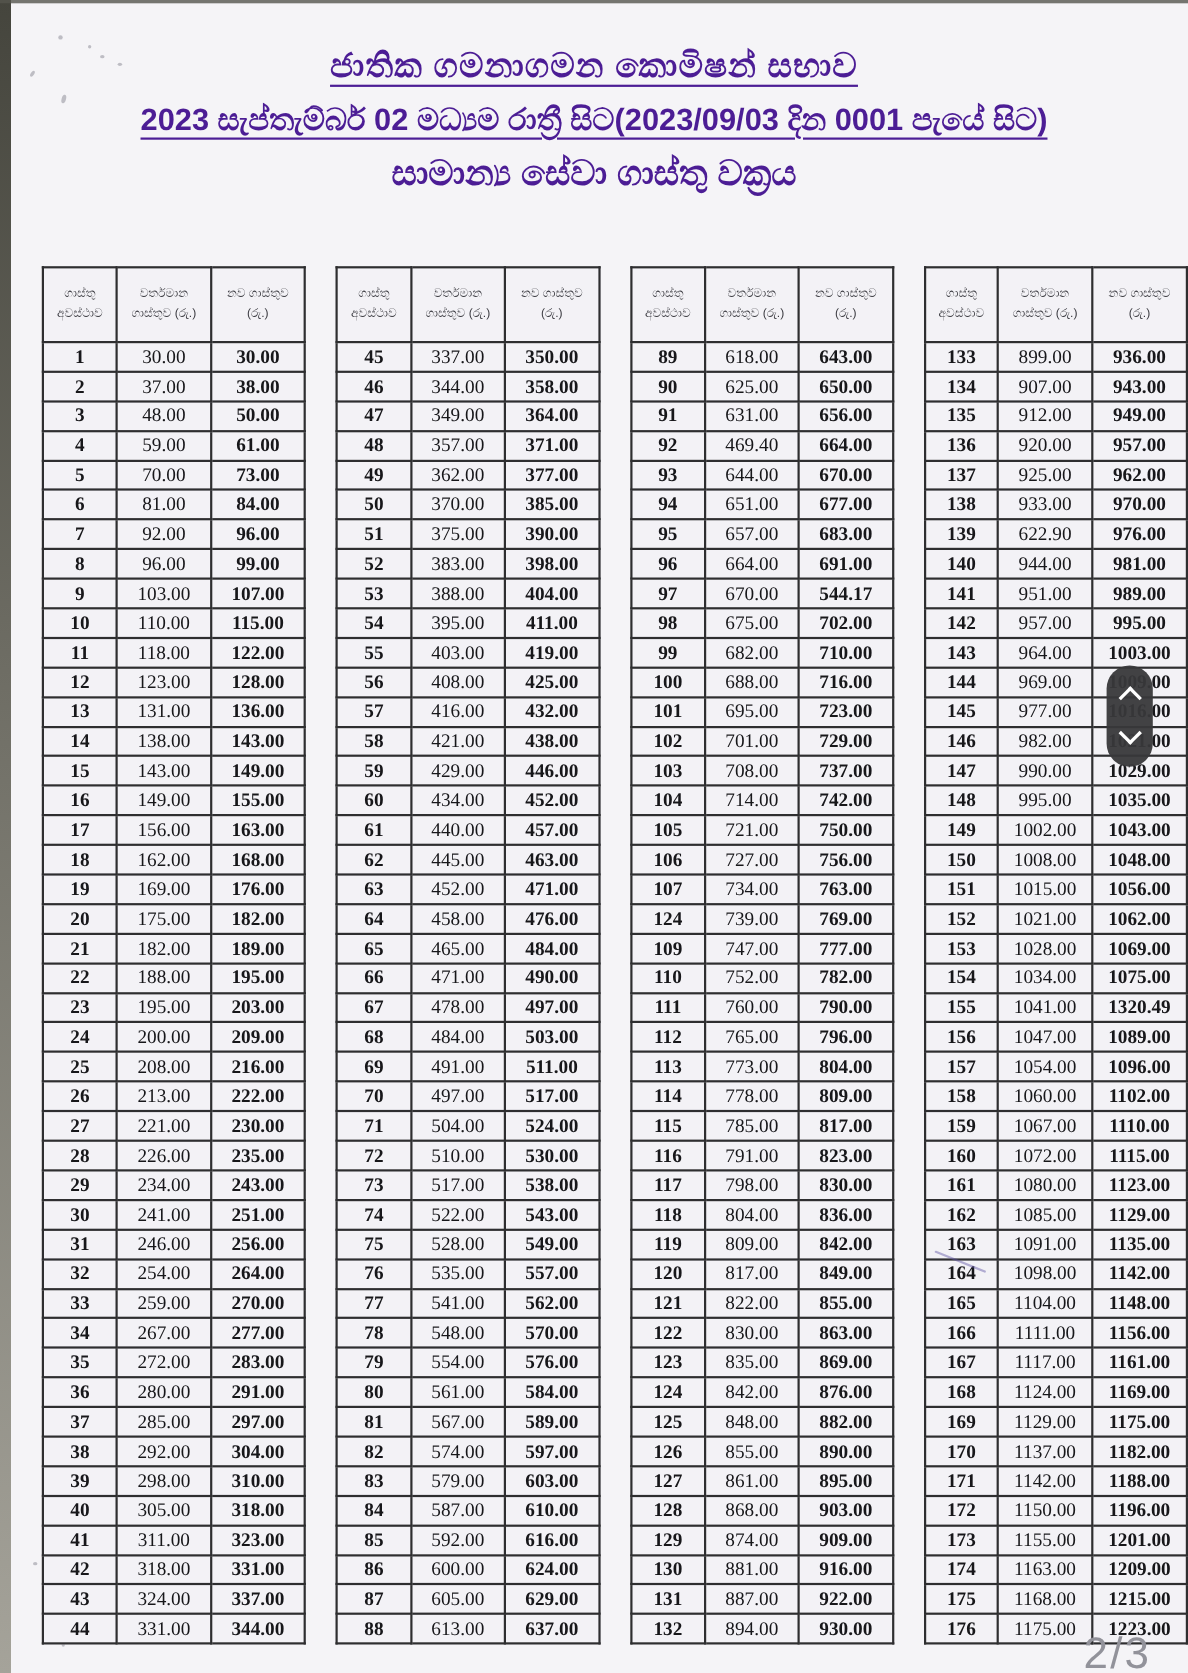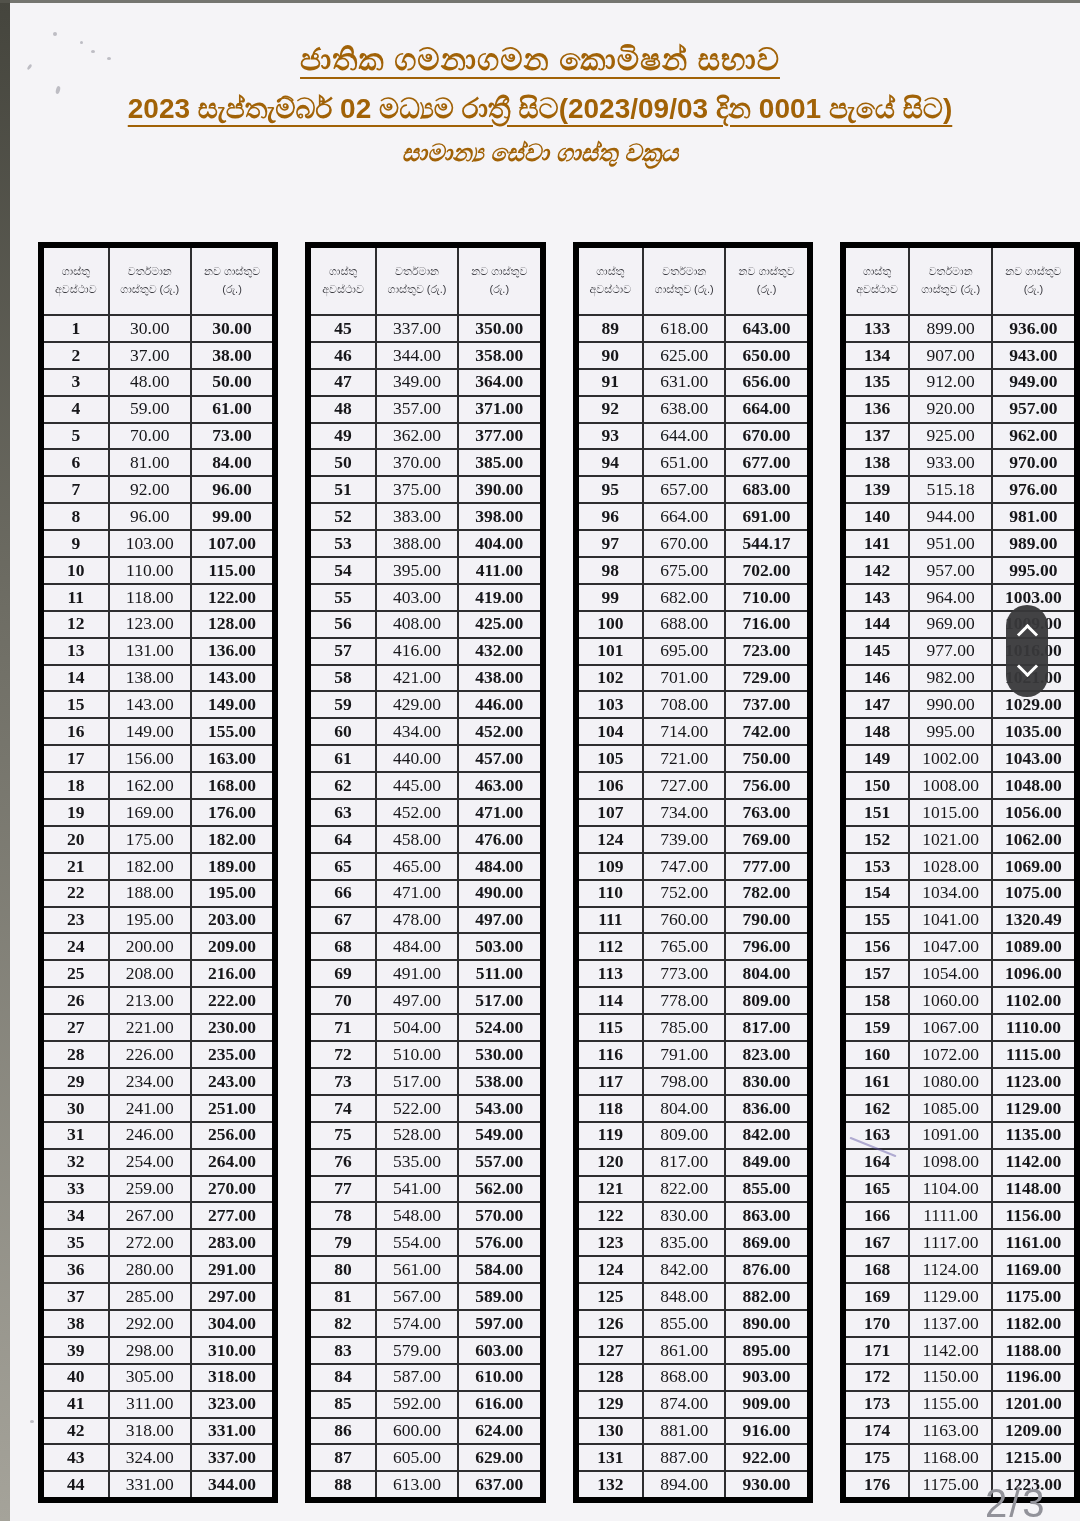--- a/index.html
+++ b/index.html
@@ -12,36 +12,36 @@
   .edge-left {
     position:absolute; left:0; top:0; width:10px; height:1521px;
     background:linear-gradient(#45453d, #6e6d64 40%, #a5a39a);
   }
   .edge-top {
     position:absolute; left:0; top:0; width:1080px; height:3px;
     background:#55554d; opacity:.8;
   }
   .titles {
     position:absolute; left:0; top:42px; width:1080px;
-    text-align:center; color:#a16207;
+    text-align:center; color:#4c1d95;
     font-family:"Liberation Sans", sans-serif;
   }
   .t-line { font-weight:bold; text-decoration:underline; text-underline-offset:7px; text-decoration-thickness:2px; }
   .t1 { font-size:31px; letter-spacing:1px; }
   .t2 { font-size:26px; margin-top:19px; }
   .t3 { font-size:28px; margin-top:15px; }
-  .t4 { font-size:24px; margin-top:13px; font-weight:bold; text-decoration:none;font-style:italic; }
+  .t4 { font-size:32px; margin-top:13px; font-weight:bold; text-decoration:none; }
 
   .tables-wrap {
     position:absolute; left:38px; top:242px;
     display:flex; gap:27px;
   }
   table.fare-table {
     border-collapse:collapse;
-    border:6px solid #000000;
+    border:1px solid #000000;
     background:#f3f2f6;
     table-layout:fixed;
   }
   table.fare-table th, table.fare-table td {
     border:2px solid #2e2e30;
     text-align:center; vertical-align:middle;
     padding:0;
   }
   table.fare-table th {
     font-family:"Liberation Sans", sans-serif;
@@ -601,21 +601,21 @@
           <td class="c-current">625.00</td>
           <td class="c-new">650.00</td>
         </tr>
         <tr>
           <td class="c-stage">91</td>
           <td class="c-current">631.00</td>
           <td class="c-new">656.00</td>
         </tr>
         <tr>
           <td class="c-stage">92</td>
-          <td class="c-current">638.00</td>
+          <td class="c-current">469.40</td>
           <td class="c-new">664.00</td>
         </tr>
         <tr>
           <td class="c-stage">93</td>
           <td class="c-current">644.00</td>
           <td class="c-new">670.00</td>
         </tr>
         <tr>
           <td class="c-stage">94</td>
           <td class="c-current">651.00</td>
@@ -848,21 +848,21 @@
           <td class="c-current">925.00</td>
           <td class="c-new">962.00</td>
         </tr>
         <tr>
           <td class="c-stage">138</td>
           <td class="c-current">933.00</td>
           <td class="c-new">970.00</td>
         </tr>
         <tr>
           <td class="c-stage">139</td>
-          <td class="c-current">515.18</td>
+          <td class="c-current">622.90</td>
           <td class="c-new">976.00</td>
         </tr>
         <tr>
           <td class="c-stage">140</td>
           <td class="c-current">944.00</td>
           <td class="c-new">981.00</td>
         </tr>
         <tr>
           <td class="c-stage">141</td>
           <td class="c-current">951.00</td>

